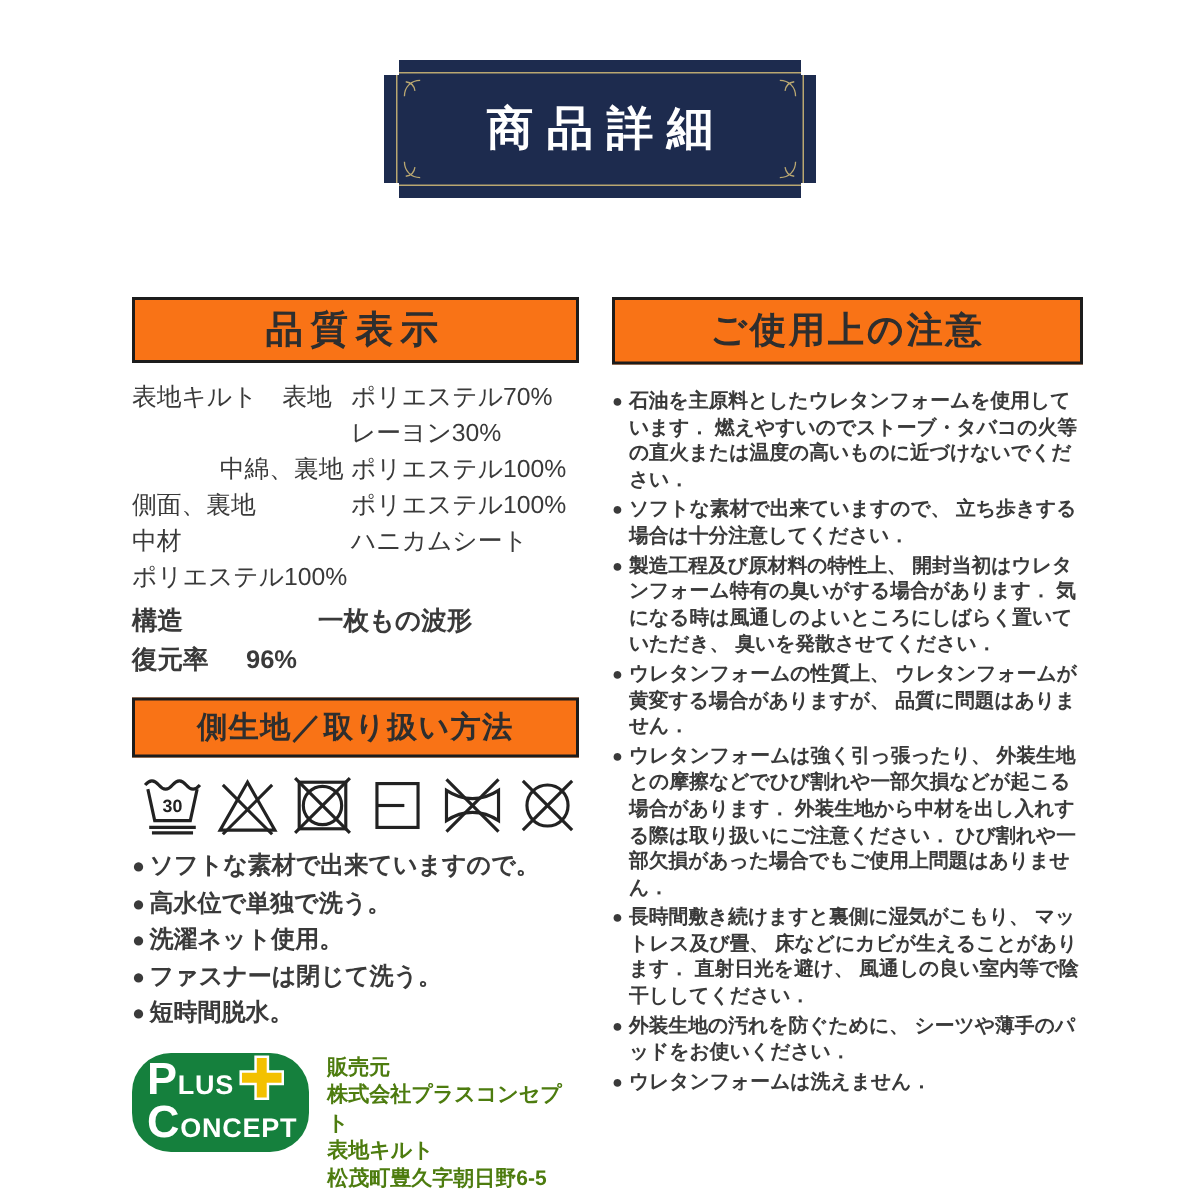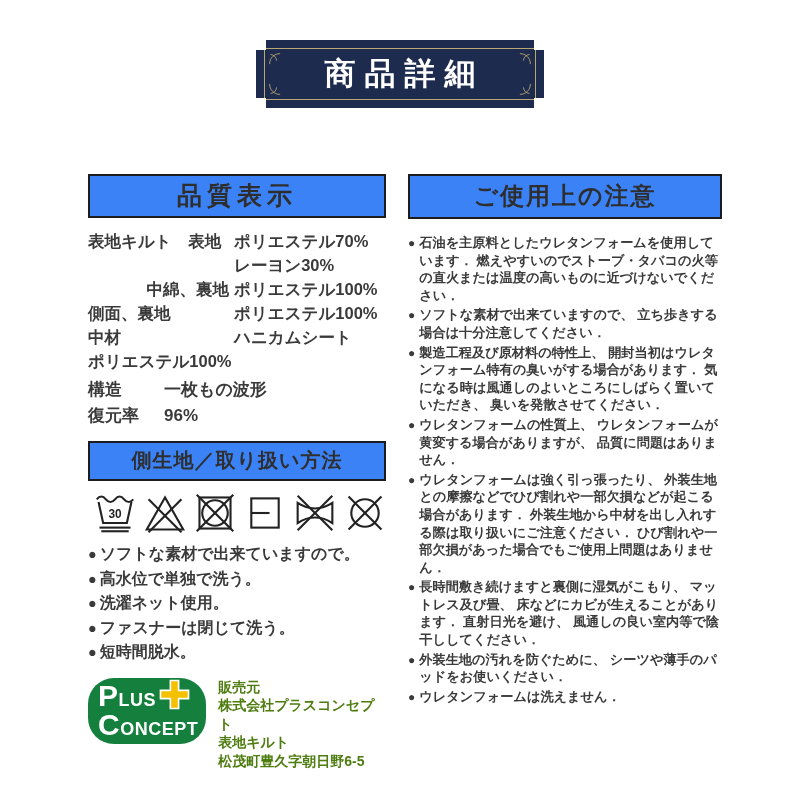--- a/index.html
+++ b/index.html
@@ -1,53 +1,53 @@
 <!DOCTYPE html>
 <html><head>
 <meta charset="utf-8">
 <style>
   * { margin:0; padding:0; box-sizing:border-box; }
   html,body { width:800px; height:800px; background:#ffffff; overflow:hidden;
     font-family:"Liberation Sans","DejaVu Sans",sans-serif; color:#3a3a3a; }
 
   
-  .banner { position:relative; width:288px; height:68px; margin:40px auto 0;
+  .banner { position:relative; width:288px; height:92px; margin:40px auto 0;
     background:#1d2b4e; display:flex; align-items:center; justify-content:center;
     clip-path:polygon(0 10px,10px 10px,10px 0,calc(100% - 10px) 0,calc(100% - 10px) 10px,
       100% 10px,100% calc(100% - 10px),calc(100% - 10px) calc(100% - 10px),
       calc(100% - 10px) 100%,10px 100%,10px calc(100% - 10px),0 calc(100% - 10px)); }
   .banner-frame { position:absolute; inset:8px; border:1px solid #b9a771; pointer-events:none; }
   .banner-title { position:relative; color:#ffffff; font-family:"Liberation Serif","DejaVu Serif",serif;
     font-weight:bold; font-size:31px; letter-spacing:9px; padding-left:9px; }
   .flourish { position:absolute; width:14px; height:14px; stroke:#b9a771; fill:none; stroke-width:1; }
   .fl-tl { top:2px; left:2px; }
   .fl-tr { top:2px; right:2px; transform:scaleX(-1); }
   .fl-bl { bottom:2px; left:2px; transform:scaleY(-1); }
   .fl-br { bottom:2px; right:2px; transform:scale(-1,-1); }
 
   
   .columns { display:flex; margin:66px 0 0 88px; }
   .col-left { width:298px; }
   .col-right { width:314px; margin-left:22px; }
 
-  .sec-header { border:2px solid #1c1c1c; background:#3b82f6; text-align:center;
+  .sec-header { border:2px solid #1c1c1c; background:#f97316; text-align:center;
     font-weight:bold; color:#2e2e2e; }
   .q-header { font-size:25px; letter-spacing:5px; padding:3px 0 4px; }
   .care-header { font-size:20px; letter-spacing:1px; padding:4px 0 5px; margin-top:12px; }
   .caution-header { font-size:24px; letter-spacing:2px; padding:4px 0 5px; }
 
   
-  .q-table { margin-top:11px; font-size:16.5px; line-height:24px; font-weight:bold;
+  .q-table { margin-top:11px; font-size:16.5px; line-height:24px; font-weight:normal;
     display:grid; grid-template-columns:146px 1fr; }
   .q-label { text-align:left; white-space:nowrap; }
   .q-label.ra { text-align:right; padding-right:5px; }
   .q-value { white-space:nowrap; }
   .q-line { display:flex; font-size:17px; font-weight:bold; line-height:26px; }
   .q-line .q-line-label { width:76px; }
-  .q-extra { margin-top:4px; }
+  .q-extra { margin-top:4px;gap:48px; }
 
   
   .icons-row { display:flex; gap:8px; margin:9px 0 6px 6px;text-decoration:underline; }
   .care-icon { width:44px; height:46px; }
   .care-icon path, .care-icon line, .care-icon rect, .care-icon circle, .care-icon polygon
     { stroke:#222; stroke-width:2.3; fill:none; }
   .care-icon text { fill:#222; font-size:13px; font-weight:bold; stroke:none;
     font-family:"Liberation Sans","DejaVu Sans",sans-serif; }
 
   

